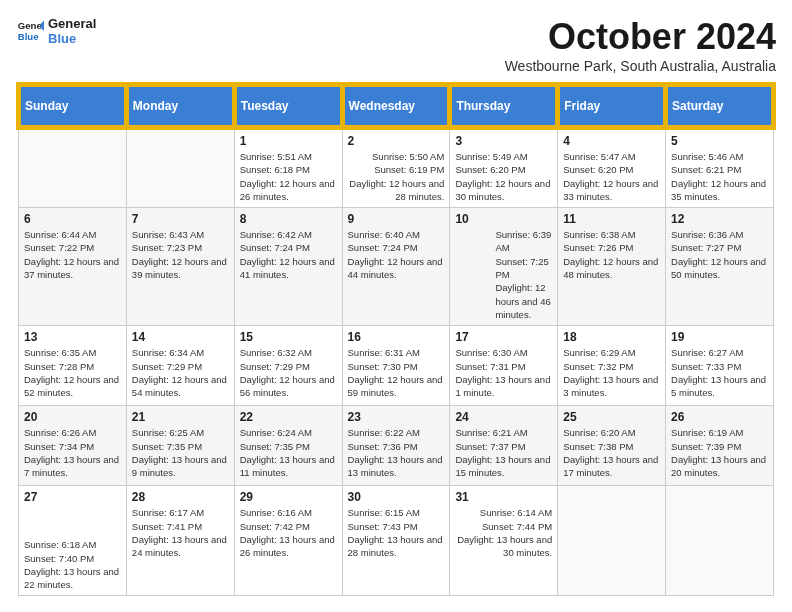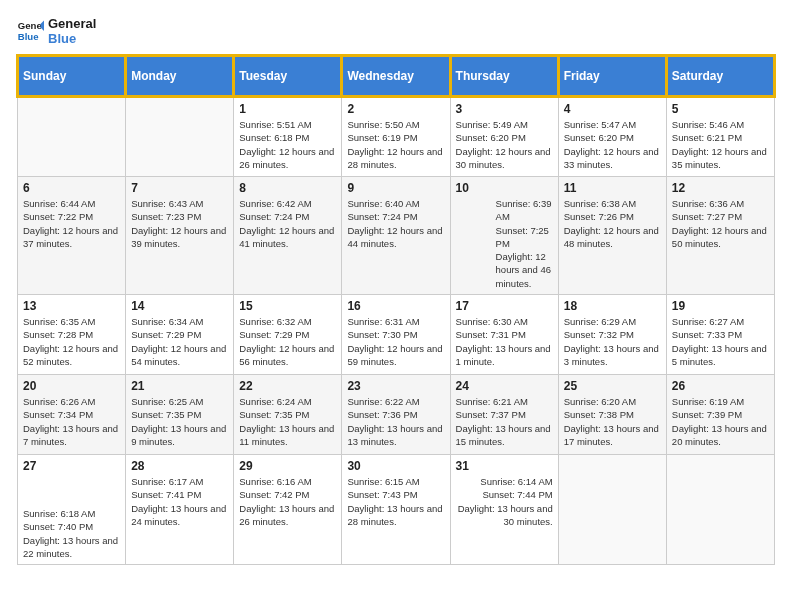--- a/index.html
+++ b/index.html
@@ -40,21 +40,21 @@
       border-collapse: collapse;
       table-layout: fixed;
     }
     thead th {
       background: #3a7fd4;
       color: #fff;
       font-size: 12px;
       font-weight: bold;
       padding: 12px 4px;
       text-align: left;
-      border: 3px solid #eab308;
+      border: 5px solid #eab308;
     }
     tbody td {
       border: 1px solid #ccc;
       vertical-align: top;
       padding: 4px 5px;
       font-size: 10px;
       color: #222;
       height: 80px;
       background: #fff;
     }
@@ -80,20 +80,24 @@
     <svg class="logo-icon" viewBox="0 0 32 32">
       <text x="2" y="14" font-size="11" font-weight="bold" fill="#1a1a1a">General</text>
       <text x="2" y="26" font-size="11" font-weight="bold" fill="#1a6cc0">Blue</text>
       <polygon points="28,8 32,4 32,16 28,12" fill="#3a7fd4"></polygon>
     </svg>
     <div>
       <div style="font-size:13px;font-weight:bold;color:#1a1a1a;">General</div>
       <div style="font-size:13px;font-weight:bold;color:#3a7fd4;">Blue</div>
     </div>
   </div>
+  <div class="title-block">
+    <div class="month-title">October 2024</div>
+    <div class="subtitle">Westbourne Park, South Australia, Australia</div>
+  </div>
 </div>
 
 <table>
   <thead>
     <tr id="header-row">
         <th>Sunday</th>
         <th>Monday</th>
         <th>Tuesday</th>
         <th>Wednesday</th>
         <th>Thursday</th>
@@ -106,21 +110,21 @@
         <td class="empty"></td>
         <td class="empty"></td>
         <td>
           <span class="day-num">1</span>
           <div class="cell-info" style="white-space: pre-line;">Sunrise: 5:51 AM
 Sunset: 6:18 PM
 Daylight: 12 hours and 26 minutes.</div>
         </td>
         <td>
           <span class="day-num">2</span>
-          <div class="cell-info" style="white-space: pre-line;">Sunrise: 5:50 AM
+          <div class="cell-info" style="white-space: pre-line; text-align: right;">Sunrise: 5:50 AM
 Sunset: 6:19 PM
 Daylight: 12 hours and 28 minutes.</div>
         </td>
         <td>
           <span class="day-num">3</span>
           <div class="cell-info" style="white-space: pre-line;">Sunrise: 5:49 AM
 Sunset: 6:20 PM
 Daylight: 12 hours and 30 minutes.</div>
         </td>
         <td>

